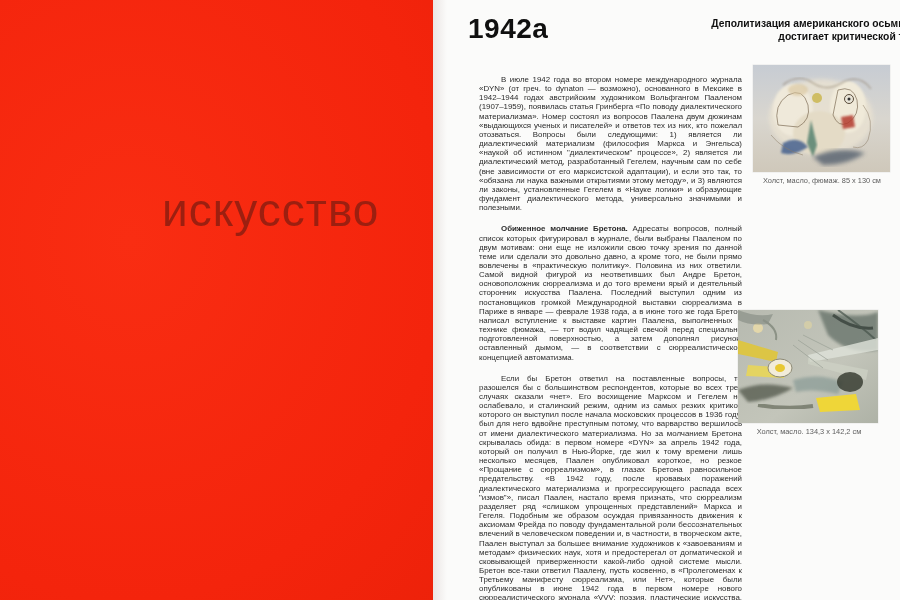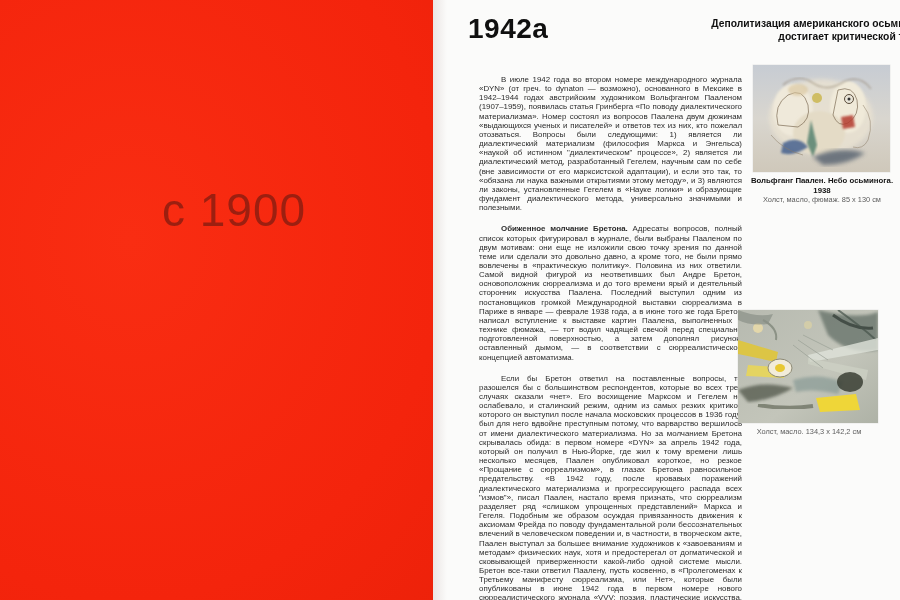--- a/index.html
+++ b/index.html
@@ -35,21 +35,21 @@
 
   .page-number{position:absolute;right:28px;top:561px;font-size:10px;font-weight:700;color:#222;}
 </style>
 </head>
 <body>
 
 <div id="stage">
 
   <div class="page-left">
     <div class="cover-title">
-      <div>с 1900</div>
+      <div>искусство</div>
     </div>
   </div>
 
   <div class="page-right">
     <div class="gutter-shadow"></div>
 
     <div class="section-number">1942a</div>
     <div class="running-head">Деполитизация американского осьминога достигает критической точки</div>
 
     <div class="text-col">
@@ -86,21 +86,20 @@
         <circle cx="96" cy="34" r="1.5" fill="#333"></circle>
         <path d="M88 52 L100 50 L102 62 L90 64 Z" fill="#b43a2e" opacity=".85" filter="url(#soft2)"></path>
         <path d="M58 55 L64 80 L60 92 L54 78 Z" fill="#4e7d6a" opacity=".8" filter="url(#soft2)"></path>
         <path d="M30 78 Q45 70 55 82 Q40 92 28 88 Z" fill="#46628f" opacity=".85" filter="url(#soft2)"></path>
         <path d="M60 92 Q85 80 112 88 Q95 100 70 100 Z" fill="#55606e" opacity=".8" filter="url(#soft)"></path>
         <path d="M18 70 Q30 85 50 90" stroke="#8a7a64" stroke-width="1" fill="none" opacity=".5"></path>
         <path d="M110 40 Q122 55 115 75 Q110 85 100 82" stroke="#8a7a64" stroke-width="1" fill="none" opacity=".5"></path>
         <ellipse cx="45" cy="25" rx="10" ry="6" fill="#d9c49a" opacity=".6" filter="url(#soft2)"></ellipse>
       </svg>
       <div class="fig-caption">
-        <div class="cap-title">Вольфганг Паален. Небо осьминога. 1938</div>
         <div class="cap-sub">Холст, масло, фюмаж. 85 х 130 см</div>
       </div>
     </div>
 
     <div class="figure" style="left:300px;top:310px;width:152px;">
       <svg width="140" height="113" viewBox="0 0 140 113" style="margin-left:5px">
         <defs>
           <linearGradient id="p2bg" x1="0" y1="0" x2="1" y2="1">
             <stop offset="0" stop-color="#b7bab0"></stop>
             <stop offset="0.6" stop-color="#c3c5ba"></stop>

